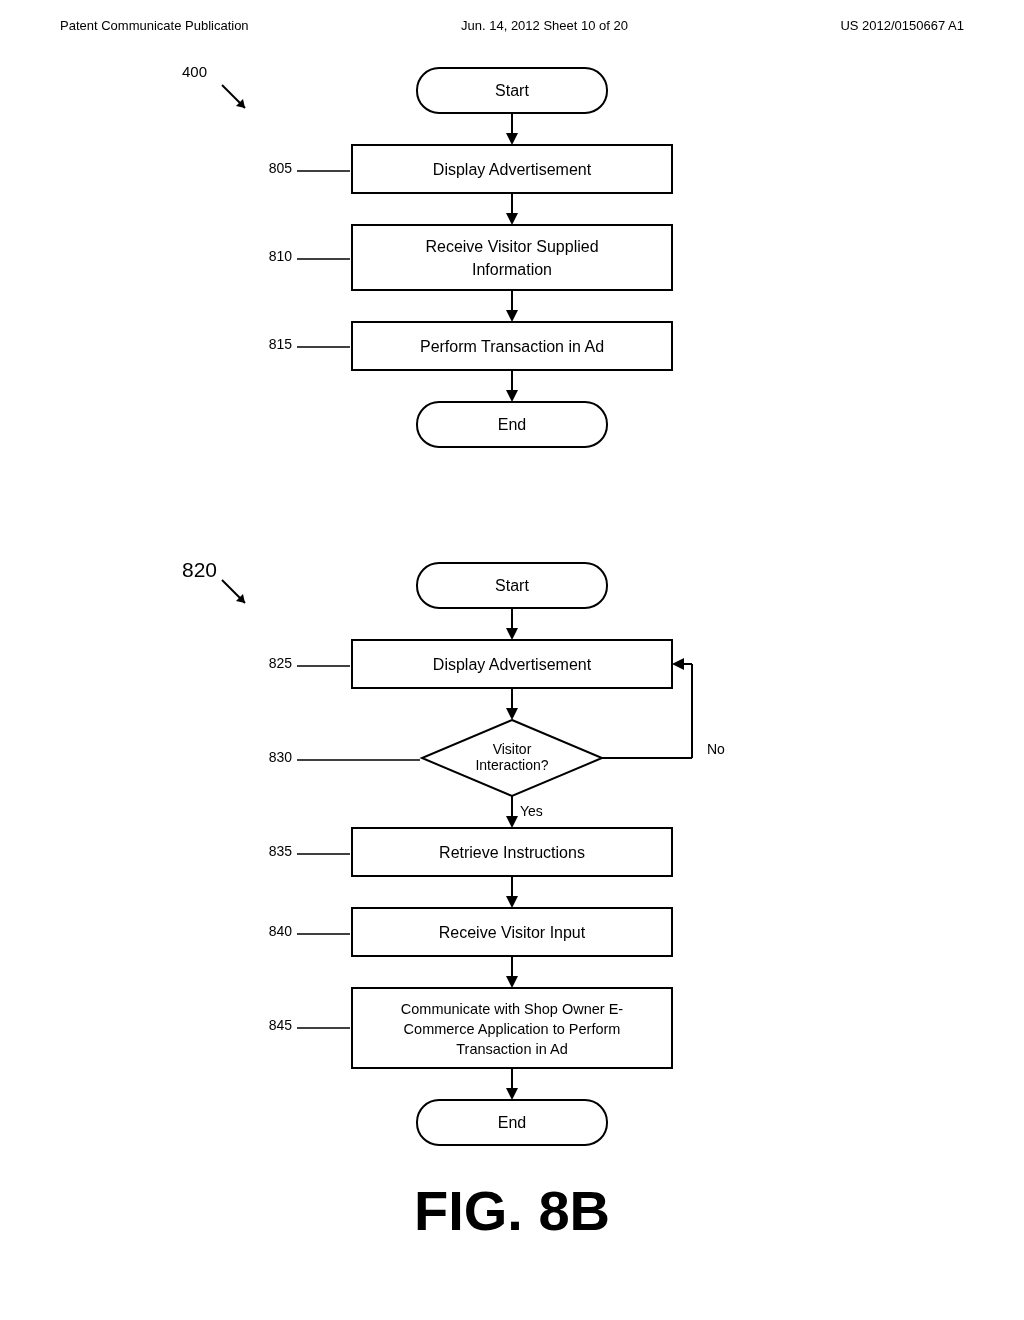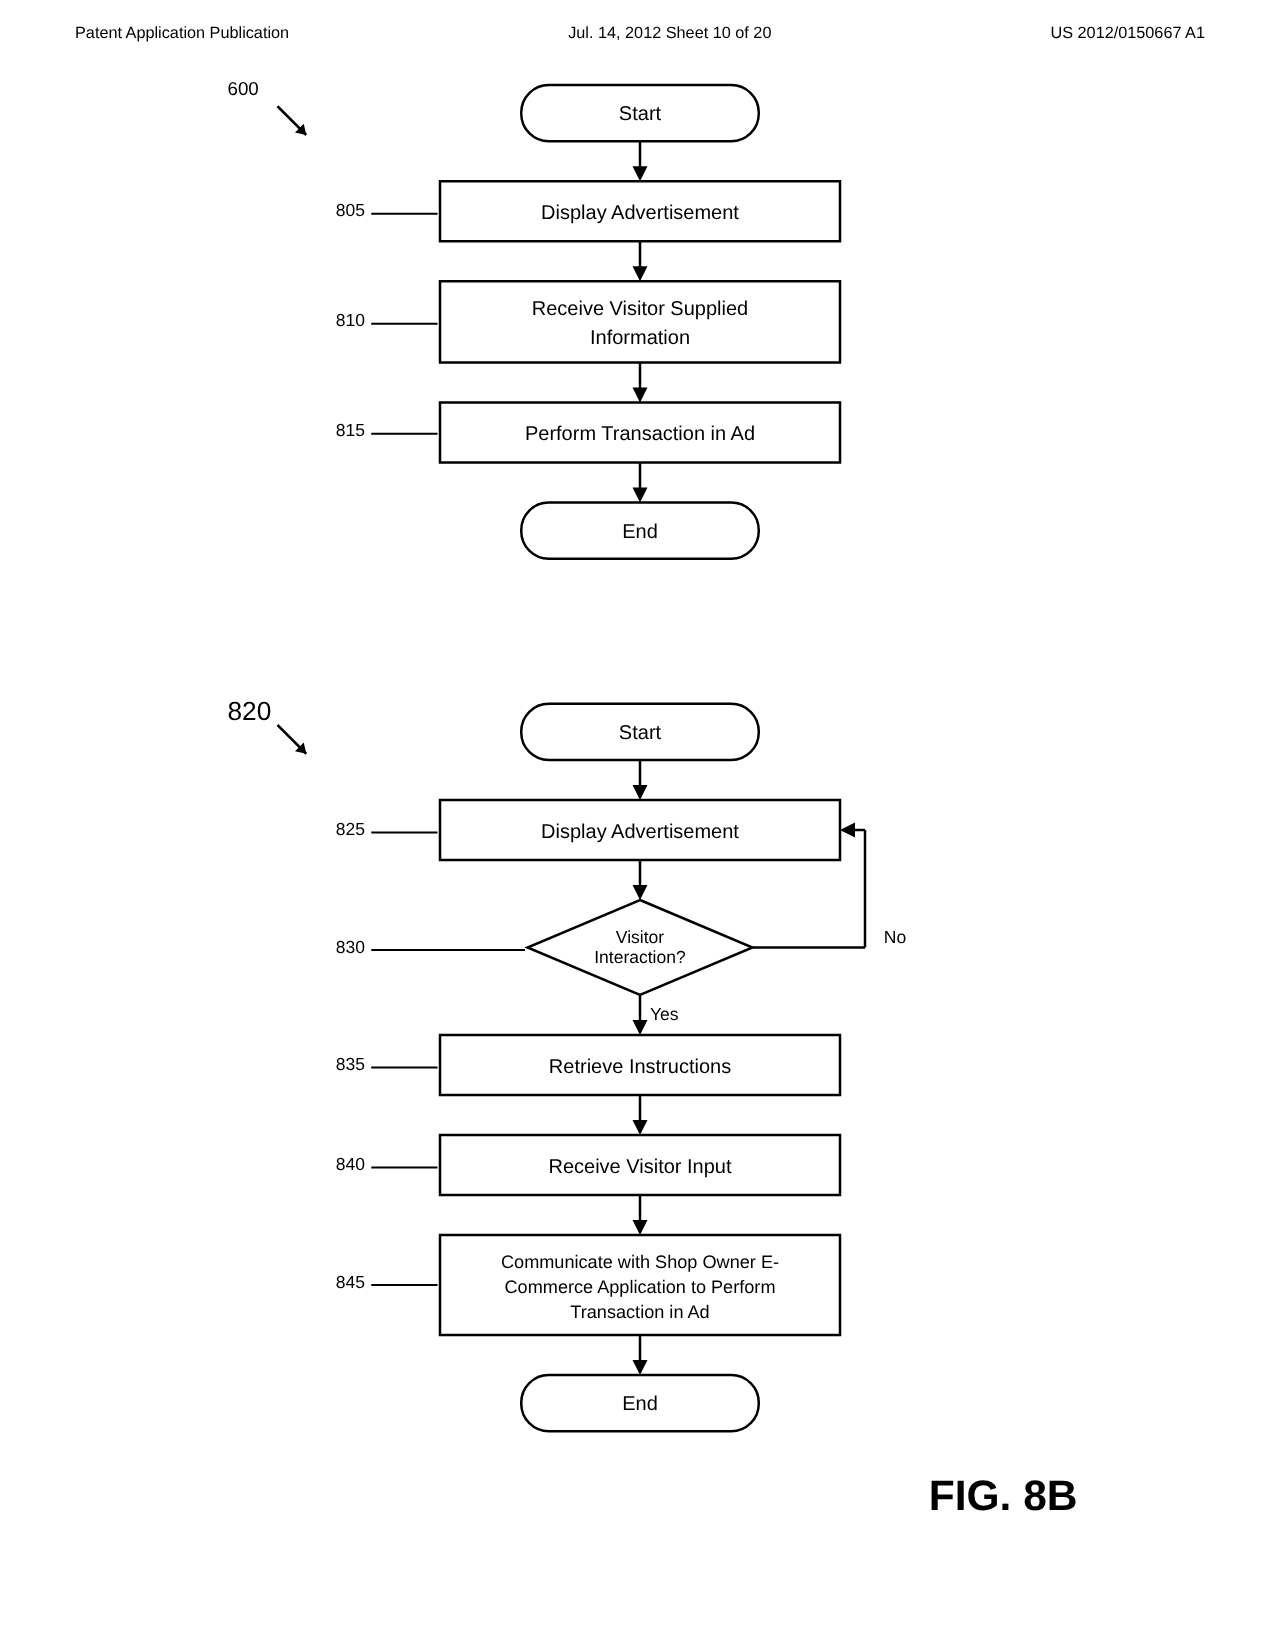--- a/index.html
+++ b/index.html
@@ -24,29 +24,29 @@
     
     svg {
       display: block;
       margin: 0 auto;
     }
   </style>
 </head>
 <body>
 
 <div class="header">
-  <span>Patent Application Publication</span>
-  <span>Jul. 14, 2012  Sheet 10 of 20</span>
+  <span>Patent Communicate Publication</span>
+  <span>Jun. 14, 2012  Sheet 10 of 20</span>
   <span>US 2012/0150667 A1</span>
 </div>
 
 <div style="position:relative; width:700px; margin:0 auto; margin-top:10px;">
 
   <div style="position:absolute; left:20px; top:10px; font-size:15px; font-family:Arial;">
-    <span>600</span>
+    <span>400</span>
   </div>
 
   <div style="position:absolute; left:58px; top:30px; font-size:20px; transform:rotate(0deg);">
     <svg width="30" height="30" viewBox="0 0 30 30">
       <line x1="2" y1="2" x2="25" y2="25" stroke="#000" stroke-width="2"></line>
       <polygon points="25,25 16,23 23,16" fill="#000"></polygon>
     </svg>
   </div>
 
   <svg width="700" height="490" viewBox="0 0 700 490" style="margin-top:0;">
@@ -167,14 +167,14 @@
     <text x="130" y="482" text-anchor="end" font-size="14" font-family="Arial">845</text>
     <line x1="135" y1="480" x2="188" y2="480" stroke="black" stroke-width="1.5"></line>
 
     <line x1="350" y1="520" x2="350" y2="545" stroke="black" stroke-width="2"></line>
     <polygon points="350,552 344,540 356,540" fill="black"></polygon>
 
     <rect x="255" y="552" width="190" height="45" rx="22" ry="22" fill="white" stroke="black" stroke-width="2"></rect>
     <text x="350" y="580" text-anchor="middle" font-size="16" font-family="Arial">End</text>
   </svg>
 
-  <div style="text-align:right; font-size:34px; font-weight:bold; font-family:Arial; margin-top:-30px; margin-bottom:20px;">FIG. 8B</div>
+  <div style="text-align:center; font-size:56px; font-weight:bold; font-family:Arial; margin-top:-30px; margin-bottom:20px;">FIG. 8B</div>
 </div>
 
 </body></html>

